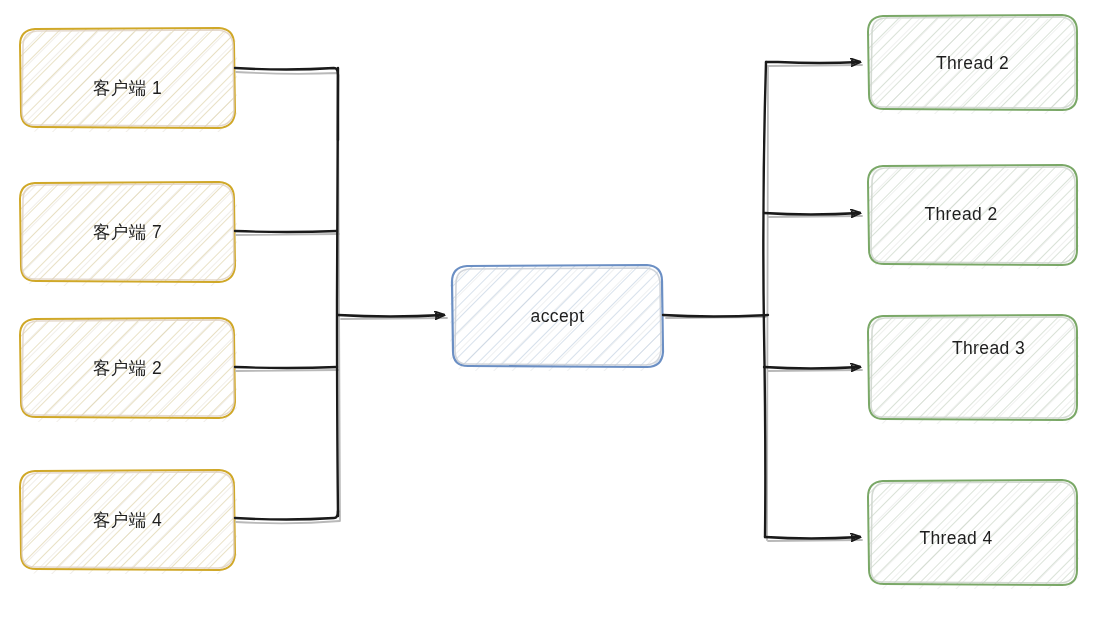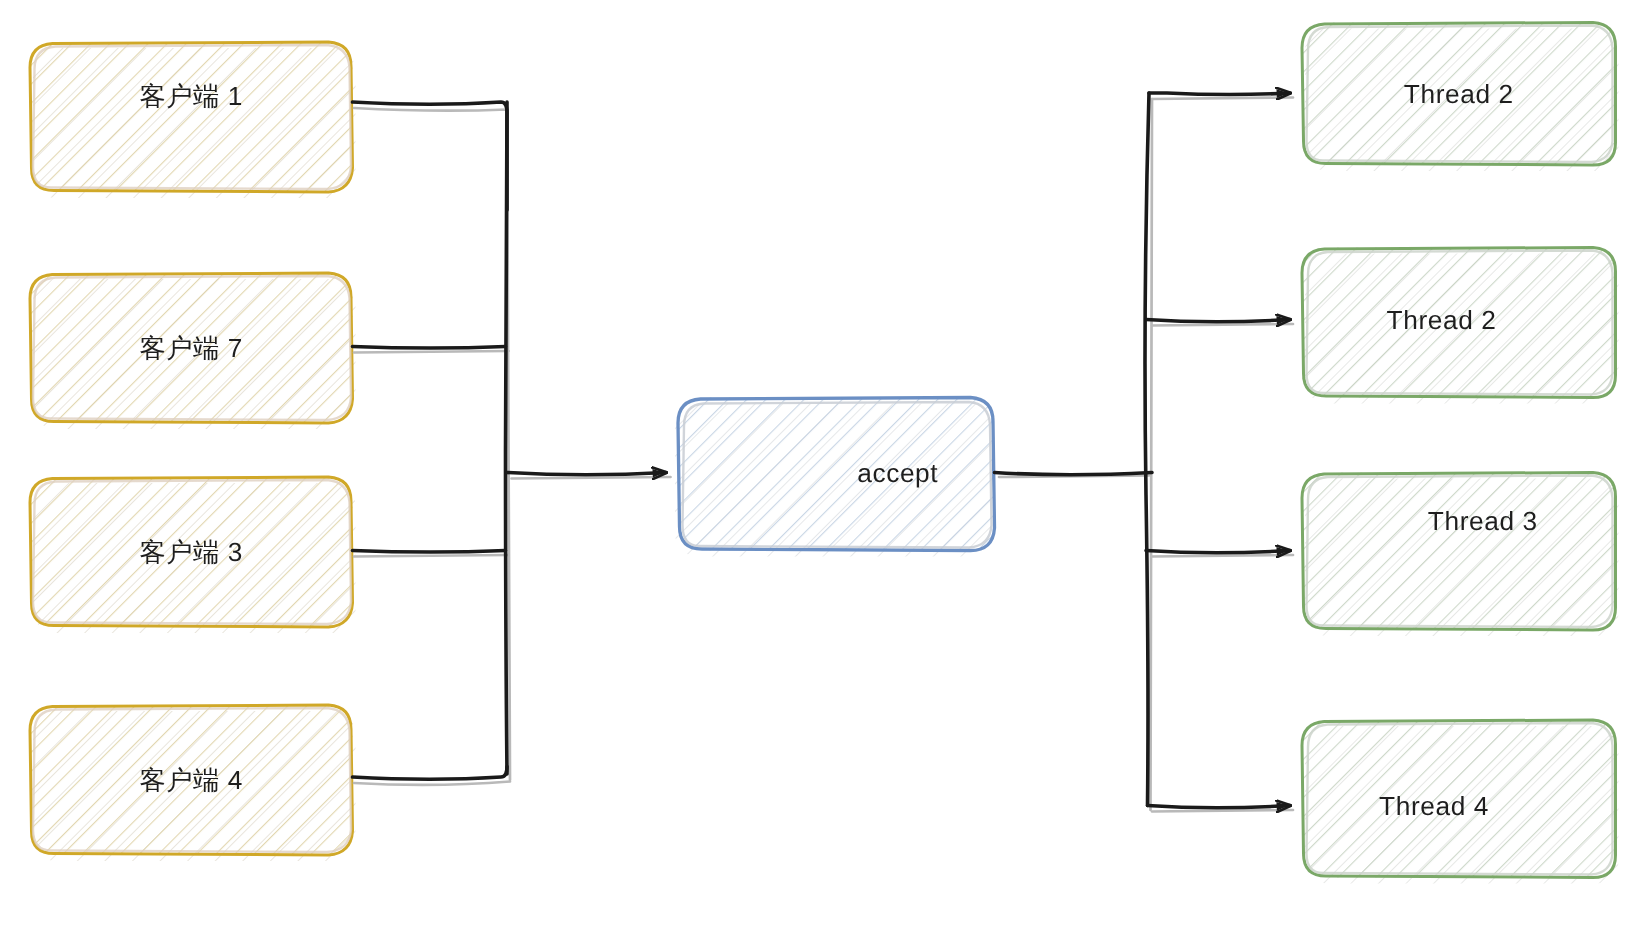--- a/index.html
+++ b/index.html
@@ -168,23 +168,23 @@
     <path d="M766,62 Q770,62 778,62 Q820,64 860,62" marker-end="url(#arrowhead)"></path>
 
     <path d="M764,213 Q810,216 860,213" marker-end="url(#arrowhead)"></path>
 
     <path d="M764,367 Q810,370 860,367" marker-end="url(#arrowhead)"></path>
 
     <path d="M765,537 Q810,540 860,537" marker-end="url(#arrowhead)"></path>
   </g>
 </svg>
 
-<div class="node-label label-client" style="left:20px; top:64px; width:215px; transform:translateY(-50%);">客户端 1</div>
+<div class="node-label label-client" style="left:20px; top:88px; width:215px; transform:translateY(-50%);">客户端 1</div>
 <div class="node-label label-client" style="left:20px; top:232px; width:215px; transform:translateY(-50%);">客户端 7</div>
-<div class="node-label label-client" style="left:20px; top:368px; width:215px; transform:translateY(-50%);">客户端 3</div>
+<div class="node-label label-client" style="left:20px; top:368px; width:215px; transform:translateY(-50%);">客户端 2</div>
 <div class="node-label label-client" style="left:20px; top:520px; width:215px; transform:translateY(-50%);text-align:center;">客户端 4</div>
 
-<div class="node-label label-accept" style="left:452px; top:316px; width:211px; transform:translateY(-50%);padding-left:41px;">accept</div>
+<div class="node-label label-accept" style="left:452px; top:316px; width:211px; transform:translateY(-50%);">accept</div>
 
 <div class="node-label label-thread" style="left:868px; top:63px; width:209px; transform:translateY(-50%);">Thread 2</div>
 <div class="node-label label-thread" style="left:868px; top:214px; width:186px; transform:translateY(-50%);">Thread 2</div>
 <div class="node-label label-thread" style="left:868px; top:348px; width:217px; transform:translateY(-50%);margin-left:12px;">Thread 3</div>
 <div class="node-label label-thread" style="left:868px; top:538px; width:176px; transform:translateY(-50%);">Thread 4</div>
 
 </body></html>

